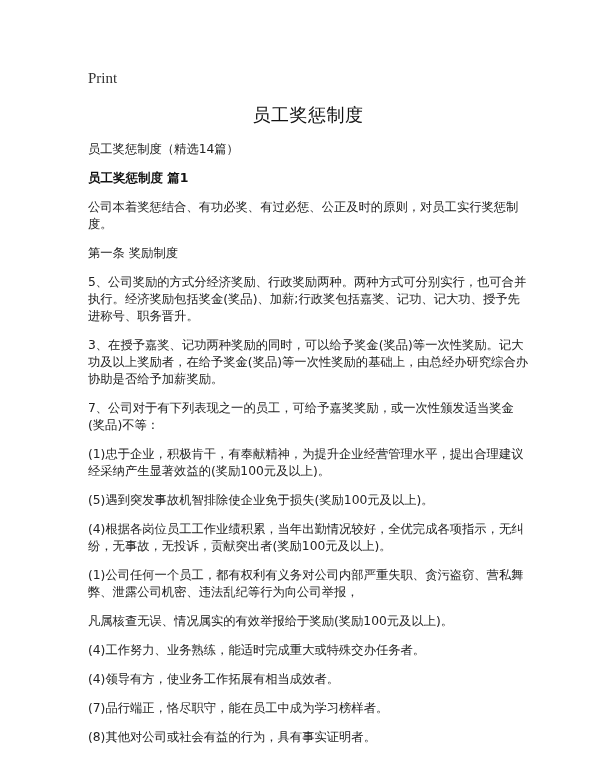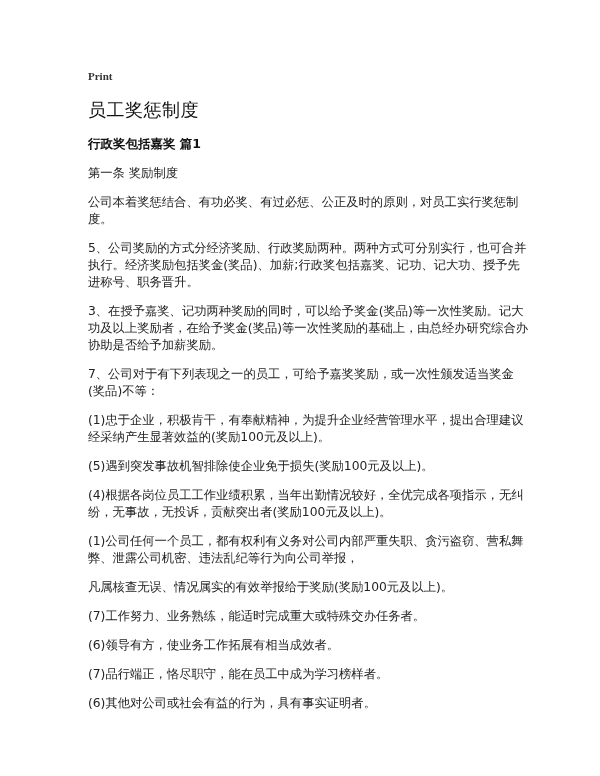--- a/index.html
+++ b/index.html
@@ -16,26 +16,26 @@
       color: #1a1a1a;
     }
     .page {
       position: absolute;
       left: 88px;
       top: 70px;
       width: 440px;
     }
     .print-label {
       font-family: "Liberation Serif", serif;
-      font-size: 11px;
+      font-size: 15px;
       color: #333;
       margin: 0 0 16px 0;
-      font-weight: bold;
     }
     .doc-title {
+      text-align: center;
       font-size: 18px;
       font-weight: normal;
       margin: 0 0 14px 0;
       color: #111;
       letter-spacing: 0.5px;
     }
     .para {
       font-size: 12.3px;
       line-height: 17px;
       margin: 0 0 12px 0;
@@ -47,28 +47,29 @@
       margin: 0 0 12px 0;
       color: #111;
     }
   </style>
 </head>
 <body>
 
 <div class="page">
   <div class="print-label">Print</div>
   <h1 class="doc-title">员工奖惩制度</h1>
-  <p class="section-heading">行政奖包括嘉奖 篇1</p>
+  <p class="para">员工奖惩制度（精选14篇）</p>
+  <p class="section-heading">员工奖惩制度 篇1</p>
+  <p class="para">公司本着奖惩结合、有功必奖、有过必惩、公正及时的原则，对员工实行奖惩制度。</p>
   <p class="para">第一条 奖励制度</p>
-  <p class="para">公司本着奖惩结合、有功必奖、有过必惩、公正及时的原则，对员工实行奖惩制度。</p>
   <p class="para">5、公司奖励的方式分经济奖励、行政奖励两种。两种方式可分别实行，也可合并执行。经济奖励包括奖金(奖品)、加薪;行政奖包括嘉奖、记功、记大功、授予先进称号、职务晋升。</p>
   <p class="para">3、在授予嘉奖、记功两种奖励的同时，可以给予奖金(奖品)等一次性奖励。记大功及以上奖励者，在给予奖金(奖品)等一次性奖励的基础上，由总经办研究综合办协助是否给予加薪奖励。</p>
   <p class="para">7、公司对于有下列表现之一的员工，可给予嘉奖奖励，或一次性颁发适当奖金(奖品)不等：</p>
   <p class="para">(1)忠于企业，积极肯干，有奉献精神，为提升企业经营管理水平，提出合理建议经采纳产生显著效益的(奖励100元及以上)。</p>
   <p class="para">(5)遇到突发事故机智排除使企业免于损失(奖励100元及以上)。</p>
   <p class="para">(4)根据各岗位员工工作业绩积累，当年出勤情况较好，全优完成各项指示，无纠纷，无事故，无投诉，贡献突出者(奖励100元及以上)。</p>
   <p class="para">(1)公司任何一个员工，都有权利有义务对公司内部严重失职、贪污盗窃、营私舞弊、泄露公司机密、违法乱纪等行为向公司举报，</p>
   <p class="para">凡属核查无误、情况属实的有效举报给于奖励(奖励100元及以上)。</p>
-  <p class="para">(7)工作努力、业务熟练，能适时完成重大或特殊交办任务者。</p>
-  <p class="para">(6)领导有方，使业务工作拓展有相当成效者。</p>
+  <p class="para">(4)工作努力、业务熟练，能适时完成重大或特殊交办任务者。</p>
+  <p class="para">(4)领导有方，使业务工作拓展有相当成效者。</p>
   <p class="para">(7)品行端正，恪尽职守，能在员工中成为学习榜样者。</p>
-  <p class="para">(6)其他对公司或社会有益的行为，具有事实证明者。</p>
+  <p class="para">(8)其他对公司或社会有益的行为，具有事实证明者。</p>
 </div>
 
 </body></html>

